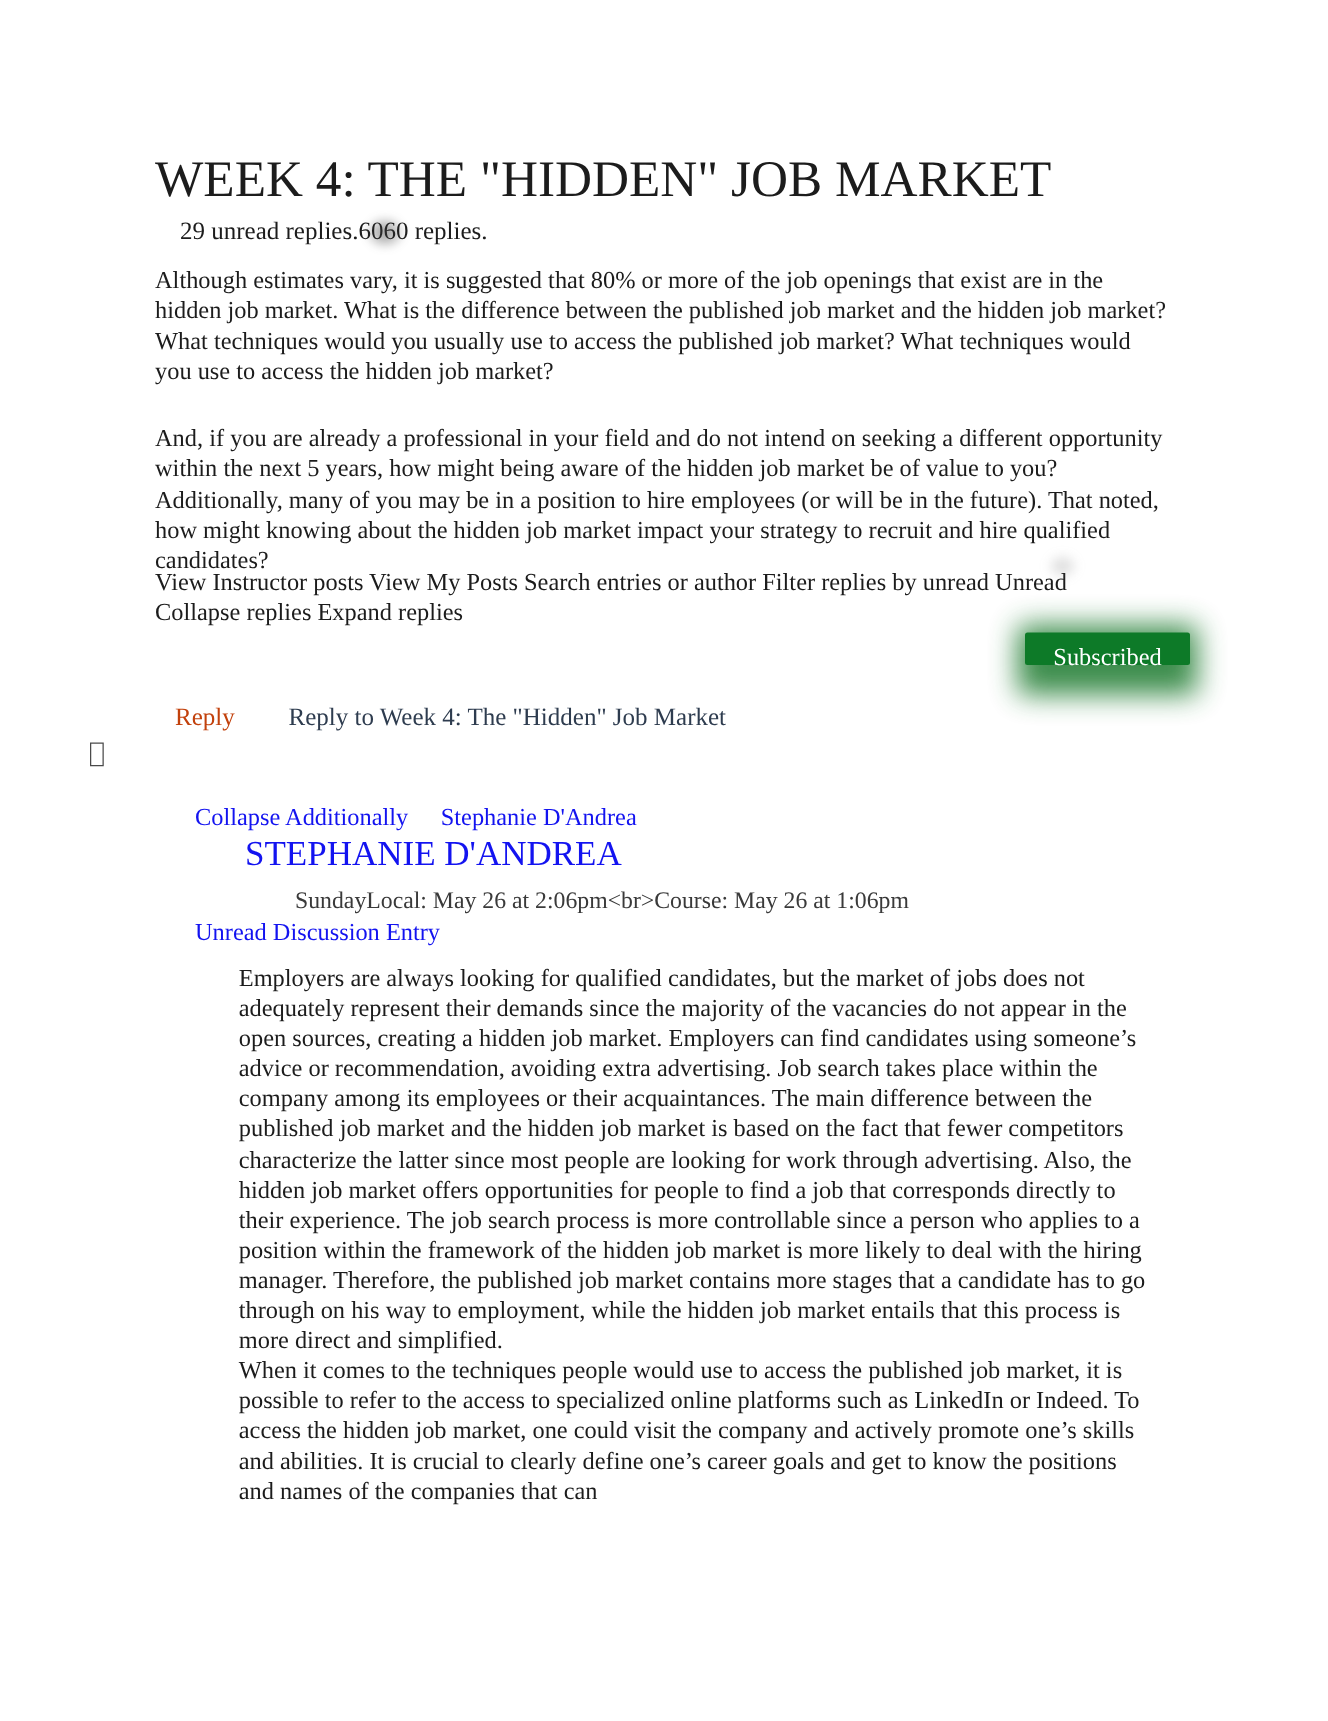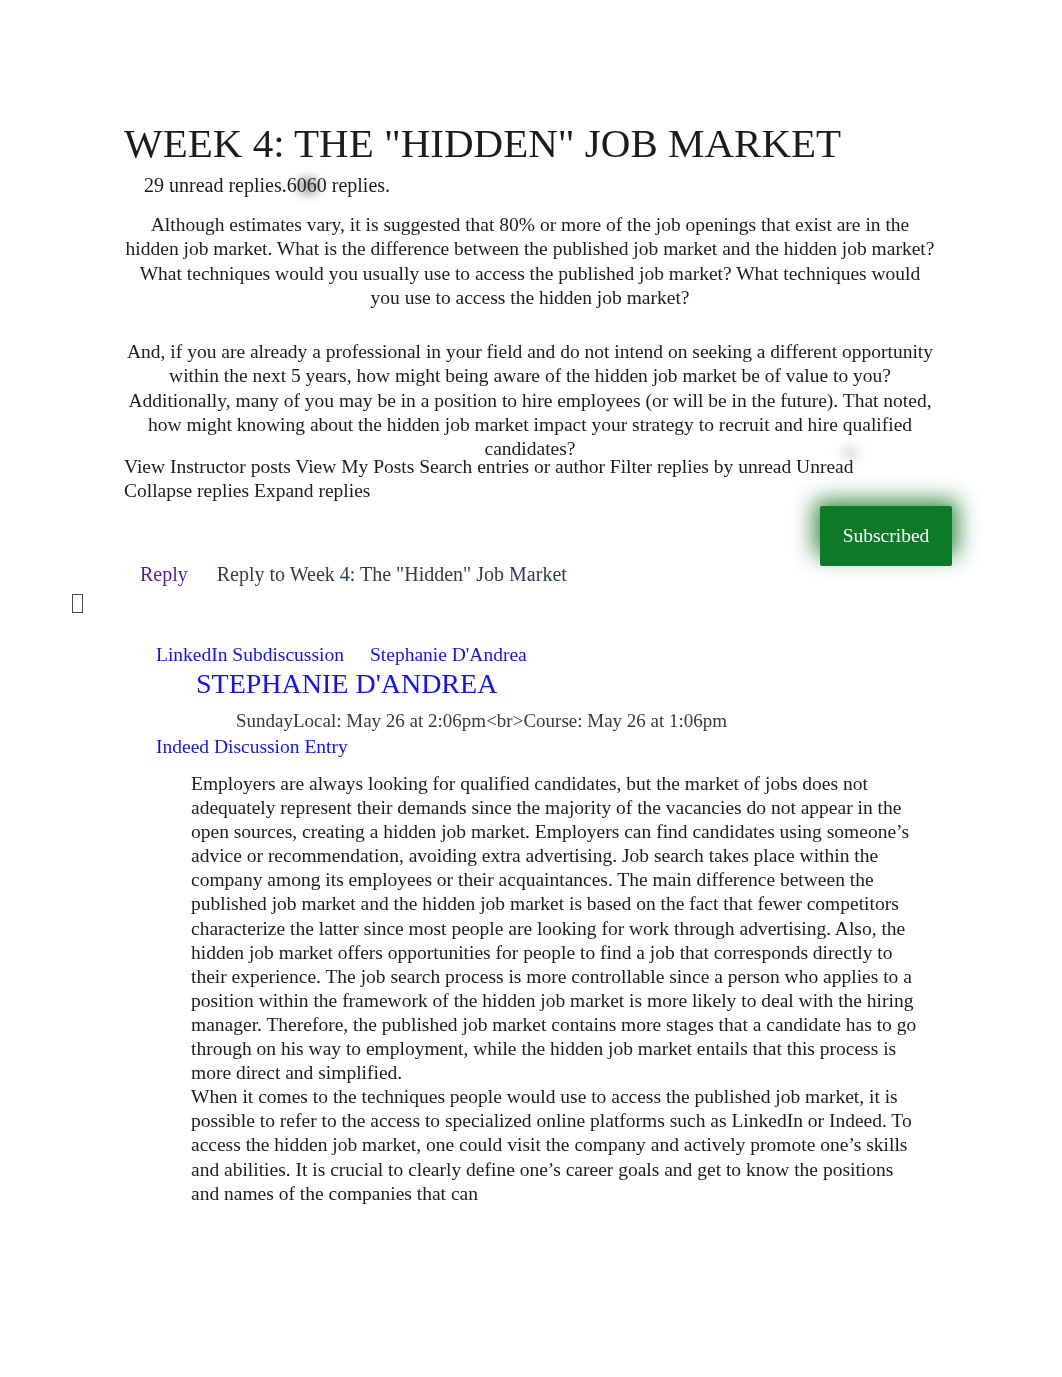--- a/index.html
+++ b/index.html
@@ -63,21 +63,21 @@
   }
 
   
   .prompt {
     position: absolute;
     left: 124px;
     width: 812px;
     font-size: 19.5px;
     line-height: 24.3px;
     color: #1c1c1c;
-    text-align: center;
+    text-align: left;
   }
   #prompt-1 { top: 213px; }
   #prompt-2 { top: 340px; }
 
   
   .toolbar-row {
     position: absolute;
     left: 124px;
     top: 455px;
     width: 730px;
@@ -114,21 +114,21 @@
     background: #1c7a2e;
     border-radius: 4px;
     filter: blur(11px);
     opacity: 0.85;
   }
   .subscribe-button {
     position: absolute;
     left: 14px;
     top: 12px;
     width: 132px;
-    height: 60px;
+    height: 26px;
     background: #0d7a28;
     color: #ffffff;
     border: none;
     border-radius: 2px;
     font-family: "Liberation Serif", "DejaVu Serif", serif;
     font-size: 19.5px;
     line-height: 42px;
     text-align: center;
     padding: 0;
     cursor: pointer;
@@ -140,23 +140,23 @@
     position: absolute;
     left: 140px;
     top: 561px;
     font-size: 20px;
     line-height: 27px;
     color: #2e3c4f;
     white-space: nowrap;
     filter: blur(0.25px);
   }
   .reply-row .reply-btn {
-    color: #4c1d95;
+    color: #c2410c;
     text-decoration: none;
-    margin-right: 13px;
+    margin-right: 27px;
   }
   .reply-row .reply-target {
     color: #2e3c4f;
     margin-left: 16px;
   }
 
   
   .missing-glyph {
     position: absolute;
     left: 72px;
@@ -254,27 +254,27 @@
     <button class="subscribe-button">Subscribed</button>
   </div>
 
   <div class="reply-row">
     <a href="#" class="reply-btn">Reply</a><span class="reply-target">Reply to Week 4: The "Hidden" Job Market</span>
   </div>
 
   <div class="missing-glyph"></div>
 
   <div class="entry-header-links">
-    <a href="#">LinkedIn Subdiscussion</a><span class="gap"></span><a href="#">Stephanie D'Andrea</a>
+    <a href="#">Collapse Additionally</a><span class="gap"></span><a href="#">Stephanie D'Andrea</a>
   </div>
 
   <h2 class="author-name">STEPHANIE D'ANDREA</h2>
 
   <div class="entry-timestamp">SundayLocal: May 26 at 2:06pm&lt;br&gt;Course: May 26 at 1:06pm</div>
 
-  <a href="#" class="manage-entry-link">Indeed Discussion Entry</a>
+  <a href="#" class="manage-entry-link">Unread Discussion Entry</a>
 
   <div class="entry-message">
     <p>Employers are always looking for qualified candidates, but the market of jobs does not adequately represent their demands since the majority of the vacancies do not appear in the open sources, creating a hidden job market. Employers can find candidates using someone’s advice or recommendation, avoiding extra advertising. Job search takes place within the company among its employees or their acquaintances. The main difference between the published job market and the hidden job market is based on the fact that fewer competitors characterize the latter since most people are looking for work through advertising. Also, the hidden job market offers opportunities for people to find a job that corresponds directly to their experience. The job search process is more controllable since a person who applies to a position within the framework of the hidden job market is more likely to deal with the hiring manager. Therefore, the published job market contains more stages that a candidate has to go through on his way to employment, while the hidden job market entails that this process is more direct and simplified.</p>
     <p>When it comes to the techniques people would use to access the published job market, it is possible to refer to the access to specialized online platforms such as LinkedIn or Indeed. To access the hidden job market, one could visit the company and actively promote one’s skills and abilities. It is crucial to clearly define one’s career goals and get to know the positions and names of the companies that can</p>
   </div>
 
 </div>
 
 </body></html>

